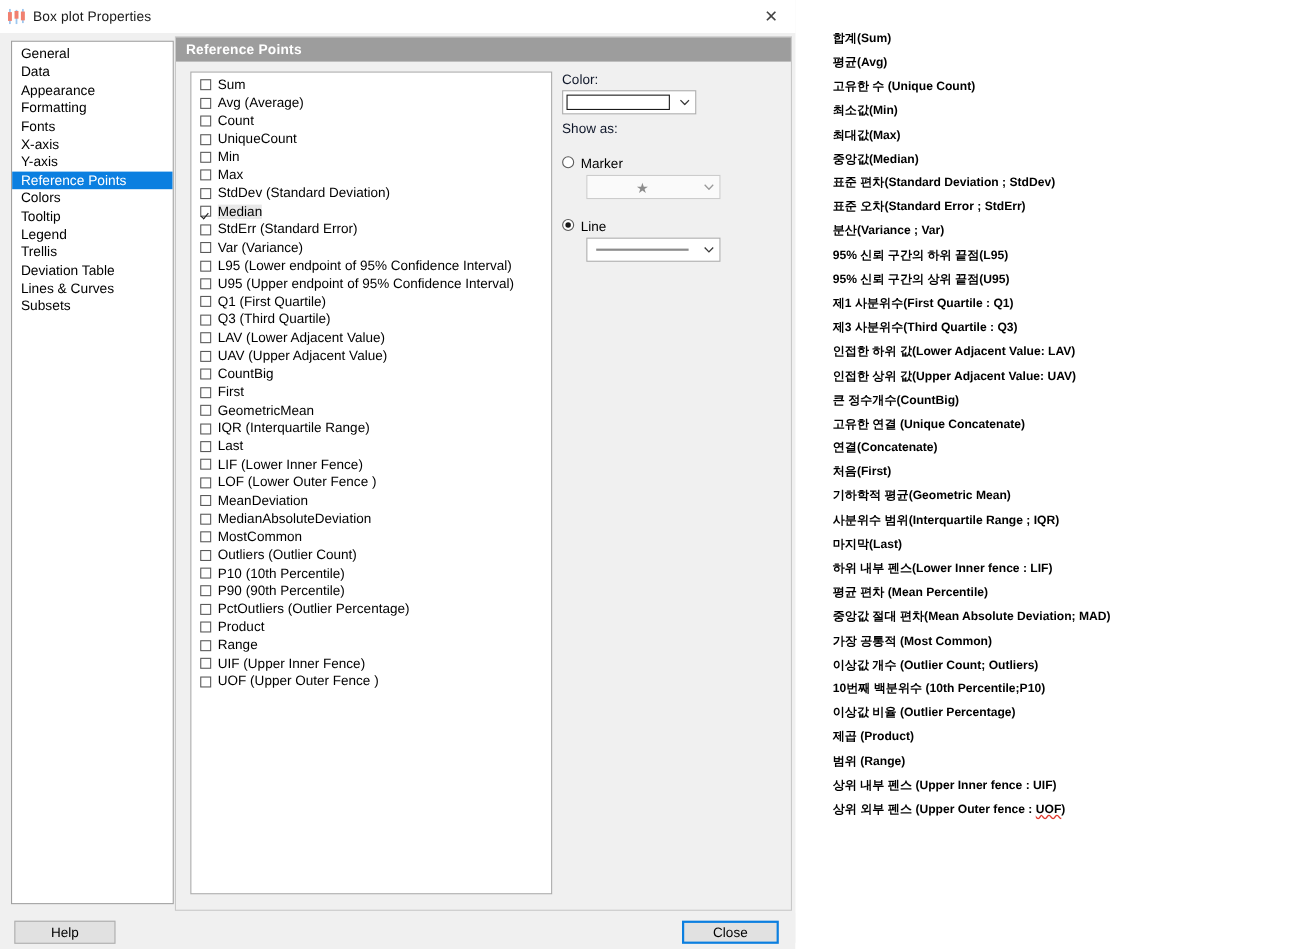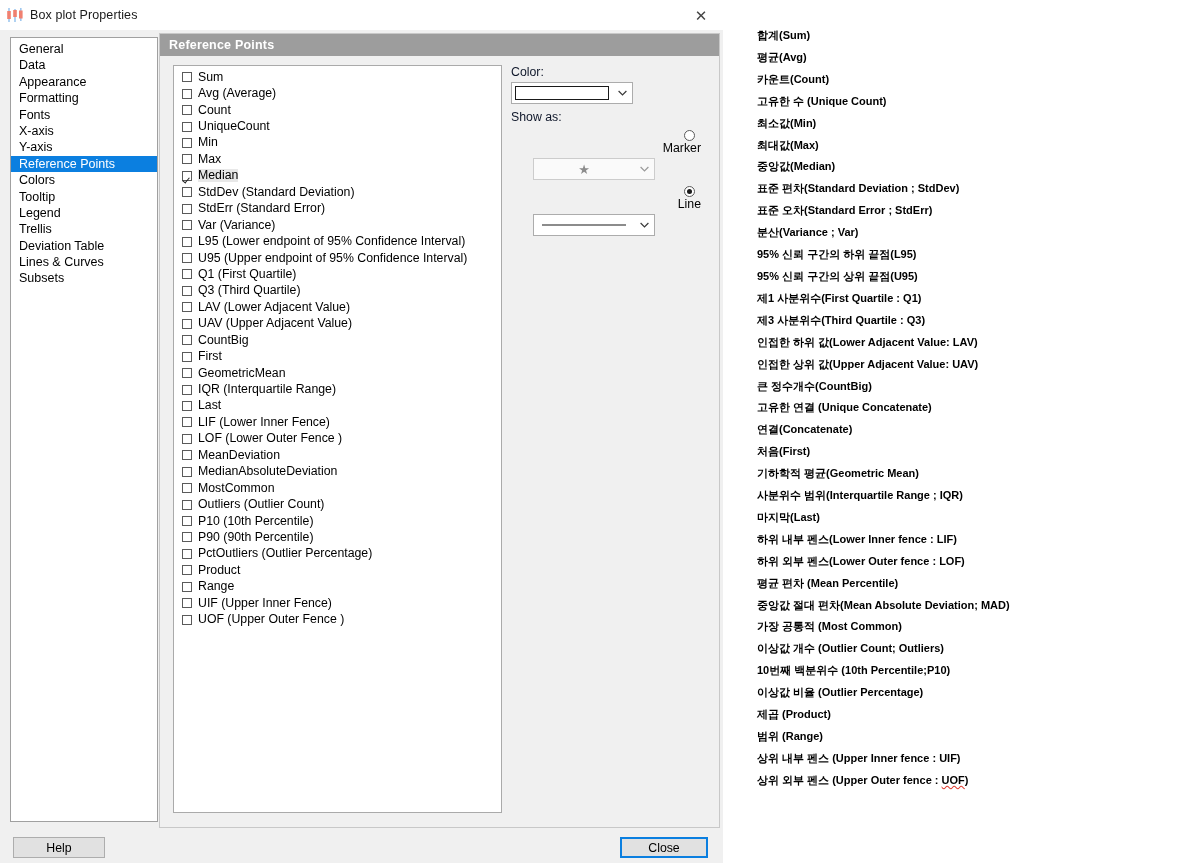--- a/index.html
+++ b/index.html
@@ -124,21 +124,21 @@
   #color-swatch{
     width:100%;height:100%;border:1.6px solid #1a1a1a;background:#ffffff;
     box-sizing:border-box;
   }
   #marker-combo{background:#fafafa;border-color:#cccccc;}
   #marker-combo .arrow{color:#9a9a9a;}
   #marker-glyph{color:#8c8c8c;font-size:13px;line-height:1;}
   #line-sample{
     width:84px;height:0;border-top:2px solid #8c8c8c;
   }
-  .radio-row{display:flex;align-items:flex-end;margin-bottom:3px;margin-top:6px;flex-direction:column;}
+  .radio-row{display:flex;align-items:flex-start;margin-bottom:3px;margin-top:18px;}
   .radio{
     width:11px;height:11px;border:1px solid #5a5a5a;border-radius:50%;
     background:#fff;margin-right:6px;box-sizing:border-box;position:relative;
     flex:0 0 auto;
   }
   .radio.on::after{
     content:"";position:absolute;left:2px;top:2px;width:5px;height:5px;
     border-radius:50%;background:#1a1a1a;
   }
   .radio-label{font-size:12.3px;}
@@ -235,27 +235,27 @@
               <span class="rp-label">UniqueCount</span>
             </div>
             <div class="rp-row">
               <span class="cb"></span>
               <span class="rp-label">Min</span>
             </div>
             <div class="rp-row">
               <span class="cb"></span>
               <span class="rp-label">Max</span>
             </div>
+            <div class="rp-row">
+              <span class="cb"></span>
+              <span class="rp-label">StdDev (Standard Deviation)</span>
+            </div>
             <div class="rp-row hl">
               <span class="cb checked"></span>
               <span class="rp-label">Median</span>
-            </div>
-            <div class="rp-row">
-              <span class="cb"></span>
-              <span class="rp-label">StdDev (Standard Deviation)</span>
             </div>
             <div class="rp-row">
               <span class="cb"></span>
               <span class="rp-label">StdErr (Standard Error)</span>
             </div>
             <div class="rp-row">
               <span class="cb"></span>
               <span class="rp-label">Var (Variance)</span>
             </div>
             <div class="rp-row">
@@ -412,21 +412,20 @@
       <div class="btn" id="help-btn">Help</div>
       <div class="btn" id="close-btn">Close</div>
     </div>
 
   </div>
 </div>
 
 <div id="glossary">
     <div class="gloss-line">합계(Sum)</div>
     <div class="gloss-line">평균(Avg)</div>
-    <div class="gloss-line">카운트(Count)</div>
     <div class="gloss-line">고유한 수 (Unique Count)</div>
     <div class="gloss-line">최소값(Min)</div>
     <div class="gloss-line">최대값(Max)</div>
     <div class="gloss-line">중앙값(Median)</div>
     <div class="gloss-line">표준 편차(Standard Deviation ; StdDev)</div>
     <div class="gloss-line">표준 오차(Standard Error ; StdErr)</div>
     <div class="gloss-line">분산(Variance ; Var)</div>
     <div class="gloss-line">95% 신뢰 구간의 하위 끝점(L95)</div>
     <div class="gloss-line">95% 신뢰 구간의 상위 끝점(U95)</div>
     <div class="gloss-line">제1 사분위수(First Quartile : Q1)</div>
@@ -434,21 +433,20 @@
     <div class="gloss-line">인접한 하위 값(Lower Adjacent Value: LAV)</div>
     <div class="gloss-line">인접한 상위 값(Upper Adjacent Value: UAV)</div>
     <div class="gloss-line">큰 정수개수(CountBig)</div>
     <div class="gloss-line">고유한 연결 (Unique Concatenate)</div>
     <div class="gloss-line">연결(Concatenate)</div>
     <div class="gloss-line">처음(First)</div>
     <div class="gloss-line">기하학적 평균(Geometric Mean)</div>
     <div class="gloss-line">사분위수 범위(Interquartile Range ; IQR)</div>
     <div class="gloss-line">마지막(Last)</div>
     <div class="gloss-line">하위 내부 펜스(Lower Inner fence : LIF)</div>
-    <div class="gloss-line">하위 외부 펜스(Lower Outer fence : LOF)</div>
     <div class="gloss-line">평균 편차 (Mean Percentile)</div>
     <div class="gloss-line">중앙값 절대 편차(Mean Absolute Deviation; MAD)</div>
     <div class="gloss-line">가장 공통적 (Most Common)</div>
     <div class="gloss-line">이상값 개수 (Outlier Count; Outliers)</div>
     <div class="gloss-line">10번째 백분위수 (10th Percentile;P10)</div>
     <div class="gloss-line">이상값 비율 (Outlier Percentage)</div>
     <div class="gloss-line">제곱 (Product)</div>
     <div class="gloss-line">범위 (Range)</div>
     <div class="gloss-line">상위 내부 펜스 (Upper Inner fence : UIF)</div>
     <div class="gloss-line">상위 외부 펜스 (Upper Outer fence : <span class="misspelled">UOF</span>)</div>

